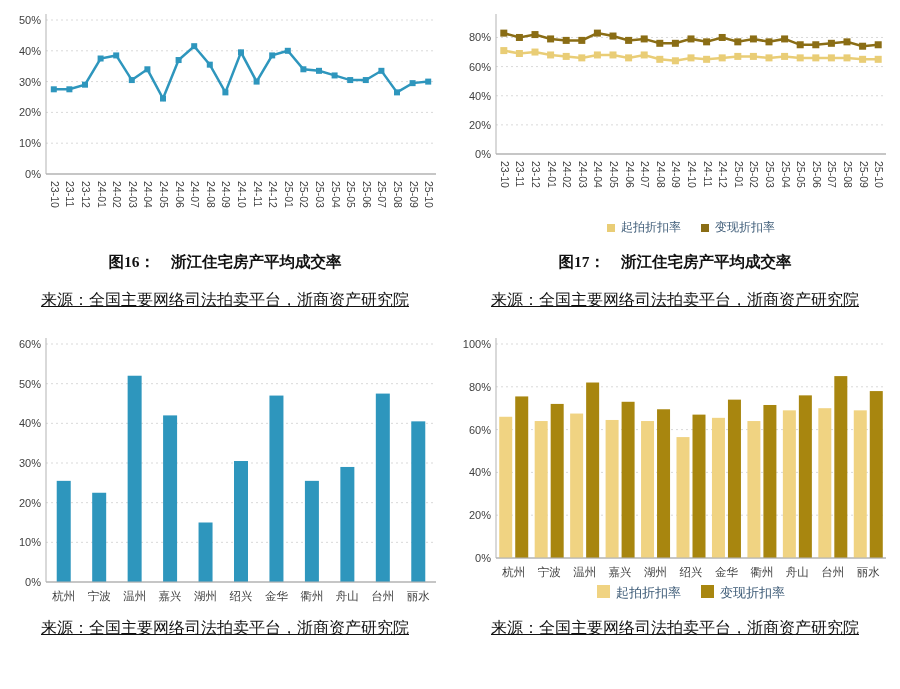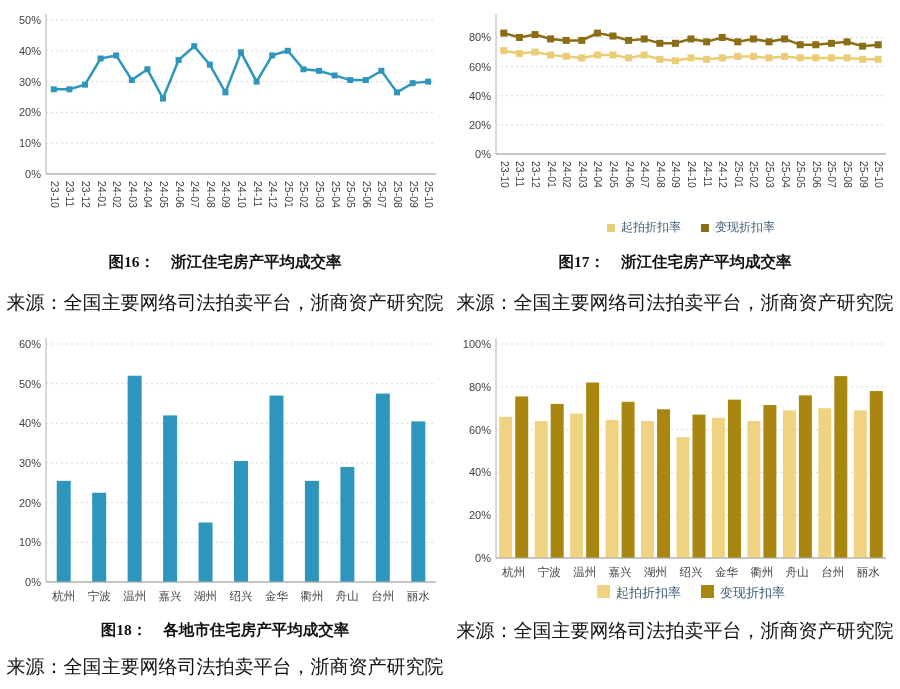--- a/index.html
+++ b/index.html
@@ -4,21 +4,21 @@
 <style>
   html,body{margin:0;padding:0;background:#ffffff;}
   .page{width:900px;height:689px;background:#ffffff;display:grid;
         grid-template-columns:450px 450px;
         grid-template-rows:240px 40px 46px 282px 36px 45px;
         font-family:"Liberation Serif",serif;}
   .chart-cell{display:flex;justify-content:center;align-items:flex-start;padding-top:4px;}
   svg text{font-family:"Liberation Sans",sans-serif;fill:#3f3f3f;}
   .caption{font-weight:bold;font-size:15.5px;color:#111;text-align:center;padding-top:12px;}
   .caption .fig-label{margin-right:16px;}
-  .source{font-size:19px;color:#111;text-align:center;padding-top:10px;}
+  .source{font-size:16px;color:#111;text-align:center;padding-top:10px;text-decoration:underline;}
 </style>
 </head>
 <body>
 
 <div class="page">
 
   <div class="chart-cell">
     <svg id="fig16" width="442" height="236">
         <line x1="42" y1="170" x2="432" y2="170" stroke="#b3b3b3" stroke-width="1"></line>
         <text x="37" y="174" text-anchor="end" font-size="11">0%</text>
@@ -286,20 +286,17 @@
         <rect x="380.3181818181818" y="46.099999999999994" width="13" height="181.9" fill="#a8860f"></rect>
         <rect x="415.77272727272725" y="61.079999999999984" width="13" height="166.92000000000002" fill="#a8860f"></rect>
         <line x1="42" y1="228" x2="432" y2="228" stroke="#b3b3b3" stroke-width="1"></line>
         <rect x="143" y="255" width="13" height="13" fill="#f0d382"></rect>
         <text x="162" y="267" font-size="13" fill="#3d5b77" style="fill: rgb(61, 91, 119);">起拍折扣率</text>
         <rect x="247" y="255" width="13" height="13" fill="#a8860f"></rect>
         <text x="266" y="267" font-size="13" fill="#3d5b77" style="fill: rgb(61, 91, 119);">变现折扣率</text>
       </svg>
   </div>
 
-  <div class="caption">
-    <span class="fig-label">图18：</span><span>各地市住宅房产平均成交率</span>
-  </div>
 
   <div class="source">来源：全国主要网络司法拍卖平台，浙商资产研究院</div>
   <div class="source">来源：全国主要网络司法拍卖平台，浙商资产研究院</div>
 
 </div>
 
 </body></html>

